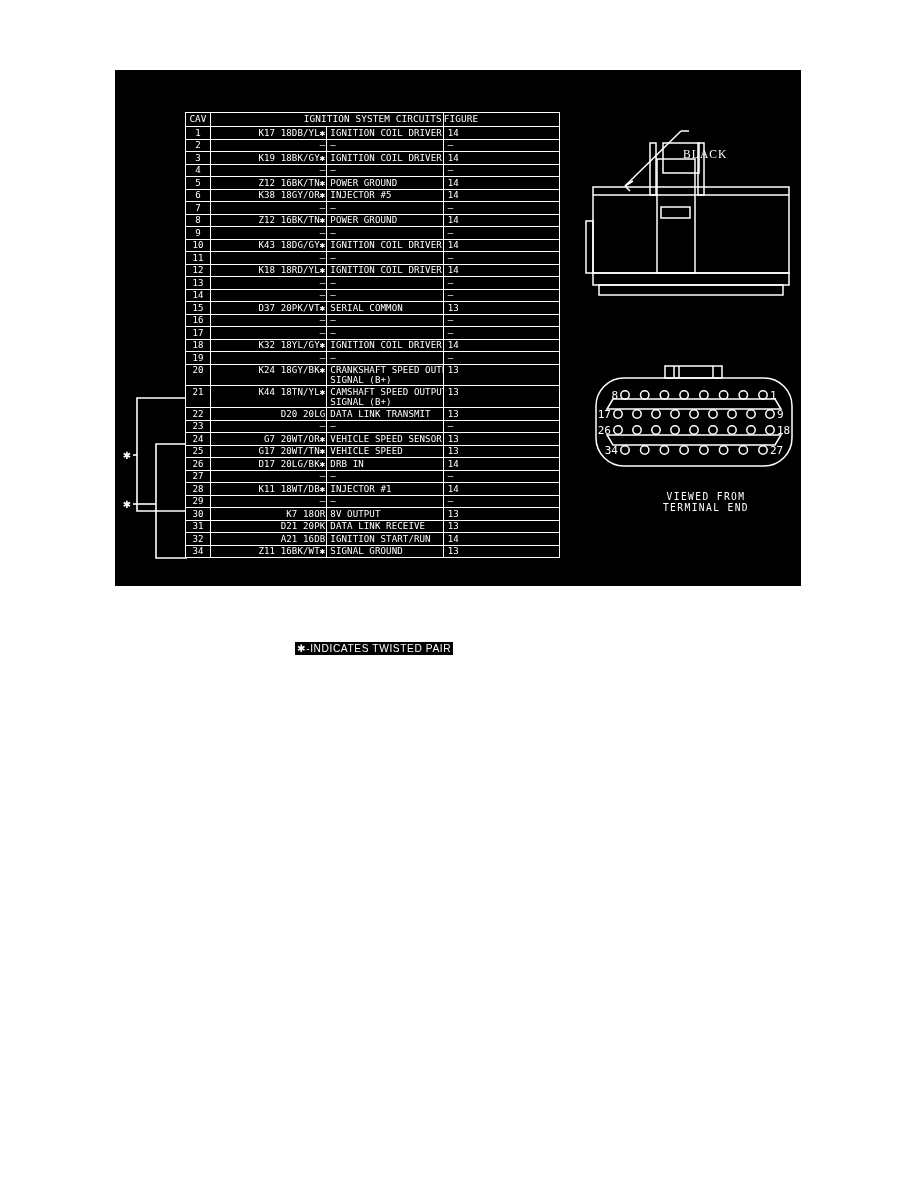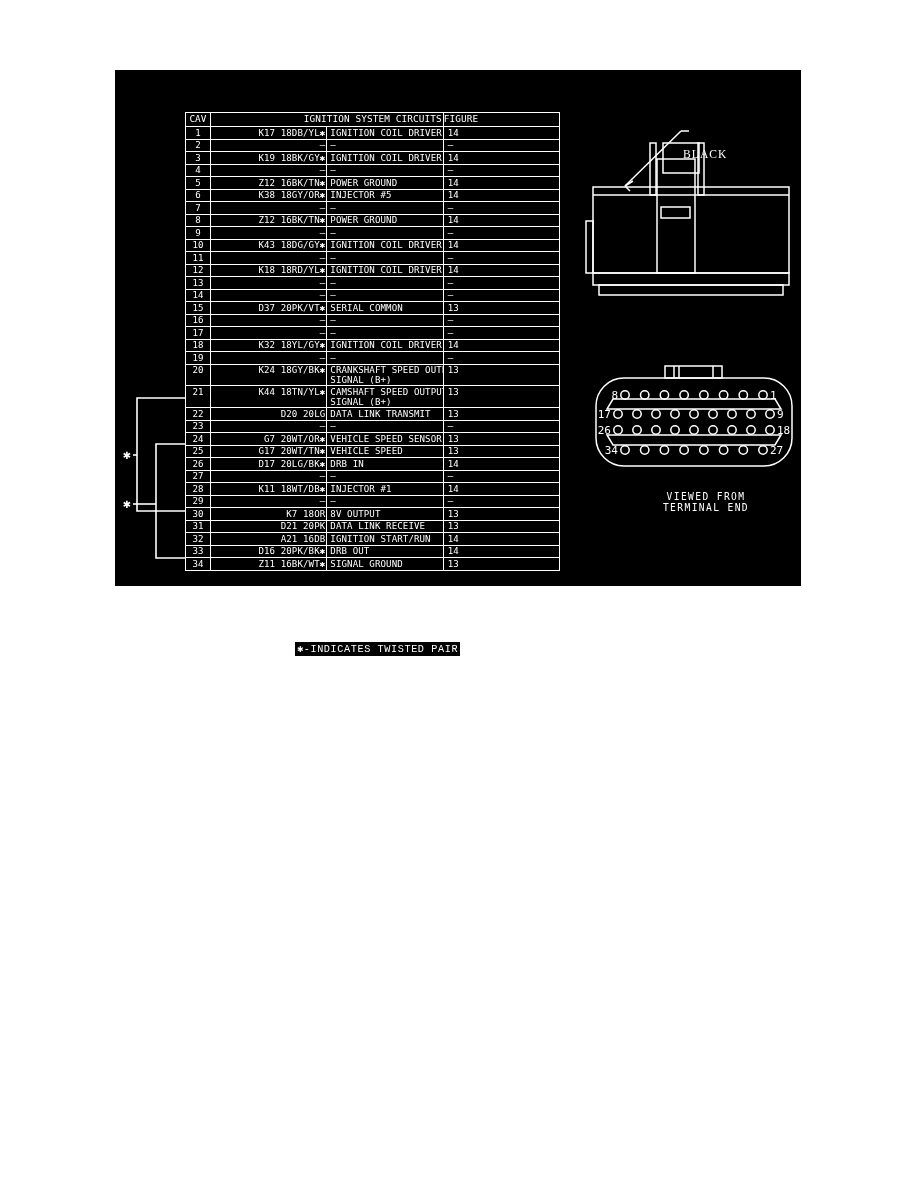--- a/index.html
+++ b/index.html
@@ -123,21 +123,21 @@
   }
   #terminal-caption span { display: block; }
 
   
   #footnote {
     position: absolute;
     left: 180px;
     top: 572px;
     color: #ffffff;
     background: #000000;
-    font-family: Liberation Mono, monospace;
+    font-family: Liberation Sans, sans-serif;
     font-size: 10.2px;
     letter-spacing: 0.6px;
     padding: 1px 2px;
   }
 </style>
 </head>
 <body>
 
 <div id="figure-panel">
 
@@ -350,26 +350,20 @@
         <tr>
           <td class="col-cav">31</td>
           <td class="col-wire">D21 20PK</td>
           <td class="col-desc"><span>DATA LINK RECEIVE</span></td>
           <td class="col-fig">13</td>
         </tr>
         <tr>
           <td class="col-cav">32</td>
           <td class="col-wire">A21 16DB</td>
           <td class="col-desc"><span>IGNITION START/RUN</span></td>
-          <td class="col-fig">14</td>
-        </tr>
-        <tr>
-          <td class="col-cav">33</td>
-          <td class="col-wire">D16 20PK/BK✱</td>
-          <td class="col-desc"><span>DRB OUT</span></td>
           <td class="col-fig">14</td>
         </tr>
         <tr>
           <td class="col-cav">34</td>
           <td class="col-wire">Z11 16BK/WT✱</td>
           <td class="col-desc"><span>SIGNAL GROUND</span></td>
           <td class="col-fig">13</td>
         </tr>
       </tbody>
   </table>

